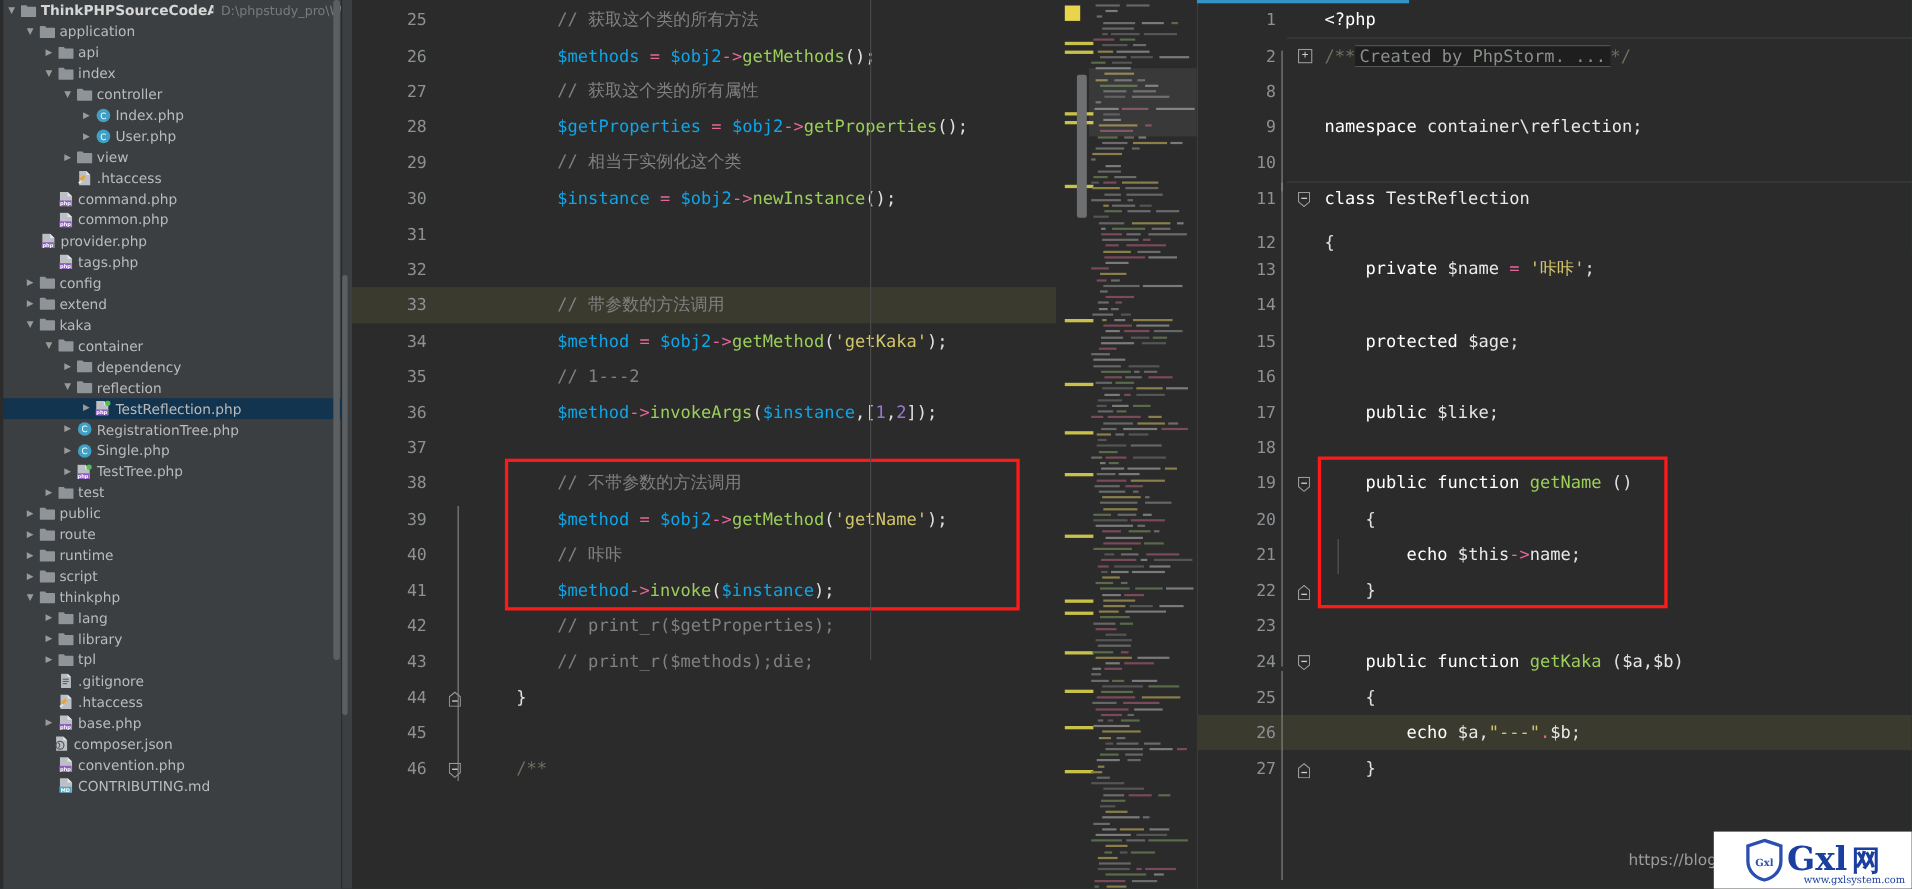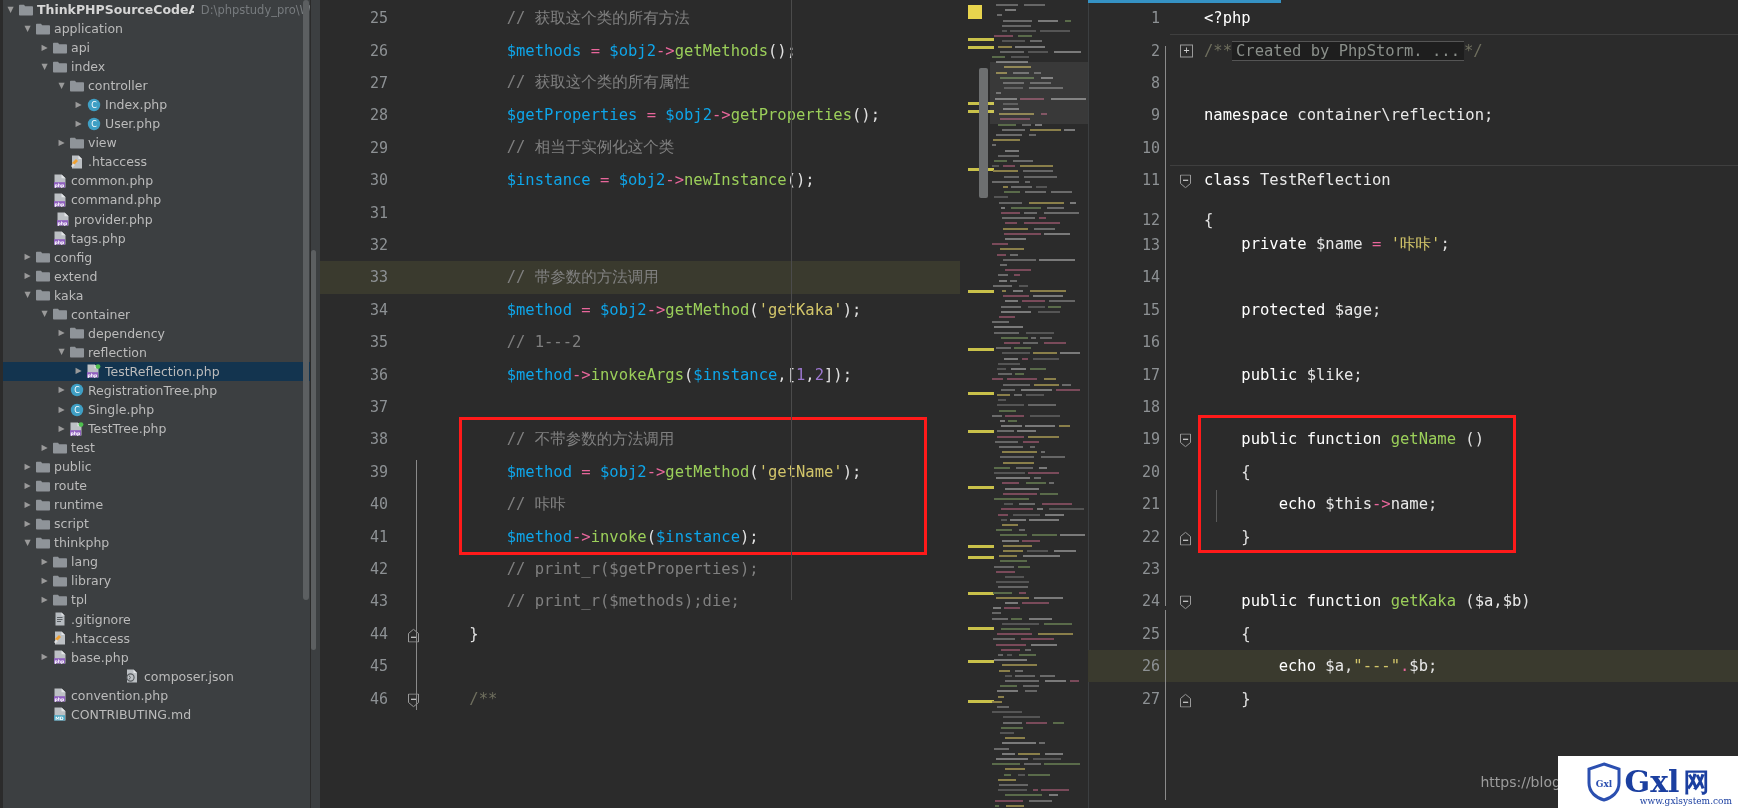--- a/index.html
+++ b/index.html
@@ -214,35 +214,35 @@
         <div class="tree-row" style="padding-left: 38px;">
           <span class="arrow spacer"></span>
           <span class="ic">
             <svg width="14" height="14" viewBox="0 0 14 14">
               <path d="M1.5 0.5 H8.5 L12.5 4.3 V13.5 H1.5 Z" fill="#bcc0c4"></path>
               <path d="M8.5 0.5 L12.5 4.3 H8.5 Z" fill="#e4e6e8"></path>
               <rect x="1" y="8.2" width="11" height="5.3" fill="#8f5fbf"></rect>
               <text x="6.5" y="12.6" font-size="4.6" fill="#ffffff" text-anchor="middle" font-family="DejaVu Sans, sans-serif" font-weight="bold">php</text>
             </svg>
           </span>
-          <span class="lbl">common.php</span>
+          <span class="lbl">command.php</span>
         </div>
         <div class="tree-row" style="padding-left: 38px;">
           <span class="arrow spacer"></span>
           <span class="ic">
             <svg width="14" height="14" viewBox="0 0 14 14">
               <path d="M1.5 0.5 H8.5 L12.5 4.3 V13.5 H1.5 Z" fill="#bcc0c4"></path>
               <path d="M8.5 0.5 L12.5 4.3 H8.5 Z" fill="#e4e6e8"></path>
               <rect x="1" y="8.2" width="11" height="5.3" fill="#8f5fbf"></rect>
               <text x="6.5" y="12.6" font-size="4.6" fill="#ffffff" text-anchor="middle" font-family="DejaVu Sans, sans-serif" font-weight="bold">php</text>
             </svg>
           </span>
-          <span class="lbl">command.php</span>
-        </div>
-        <div class="tree-row" style="padding-left: 22px; margin-left: 19px;">
+          <span class="lbl">common.php</span>
+        </div>
+        <div class="tree-row" style="padding-left: 22px;">
           <span class="arrow spacer"></span>
           <span class="ic">
             <svg width="14" height="14" viewBox="0 0 14 14">
               <path d="M1.5 0.5 H8.5 L12.5 4.3 V13.5 H1.5 Z" fill="#bcc0c4"></path>
               <path d="M8.5 0.5 L12.5 4.3 H8.5 Z" fill="#e4e6e8"></path>
               <rect x="1" y="8.2" width="11" height="5.3" fill="#8f5fbf"></rect>
               <text x="6.5" y="12.6" font-size="4.6" fill="#ffffff" text-anchor="middle" font-family="DejaVu Sans, sans-serif" font-weight="bold">php</text>
             </svg>
           </span>
           <span class="lbl">provider.php</span>
@@ -470,21 +470,21 @@
           <span class="ic">
             <svg width="14" height="14" viewBox="0 0 14 14">
               <path d="M1.5 0.5 H8.5 L12.5 4.3 V13.5 H1.5 Z" fill="#bcc0c4"></path>
               <path d="M8.5 0.5 L12.5 4.3 H8.5 Z" fill="#e4e6e8"></path>
               <rect x="1" y="8.2" width="11" height="5.3" fill="#8f5fbf"></rect>
               <text x="6.5" y="12.6" font-size="4.6" fill="#ffffff" text-anchor="middle" font-family="DejaVu Sans, sans-serif" font-weight="bold">php</text>
             </svg>
           </span>
           <span class="lbl">base.php</span>
         </div>
-        <div class="tree-row" style="padding-left: 34px; justify-content: center;">
+        <div class="tree-row" style="padding-left: 34px;">
           <span class="arrow spacer"></span>
           <span class="ic">
             <svg width="14" height="14" viewBox="0 0 14 14">
               <path d="M2 0.5 H8.5 L12 4 V13.5 H2 Z" fill="#bcc0c4"></path>
               <path d="M8.5 0.5 L12 4 H8.5 Z" fill="#e4e6e8"></path>
               <circle cx="5.5" cy="8.5" r="3.6" fill="none" stroke="#55595c" stroke-width="1.1"></circle>
               <path d="M4 6.5 Q6.8 8.5 4 10.6" fill="none" stroke="#55595c" stroke-width="1"></path>
             </svg>
           </span>
           <span class="lbl">composer.json</span>

